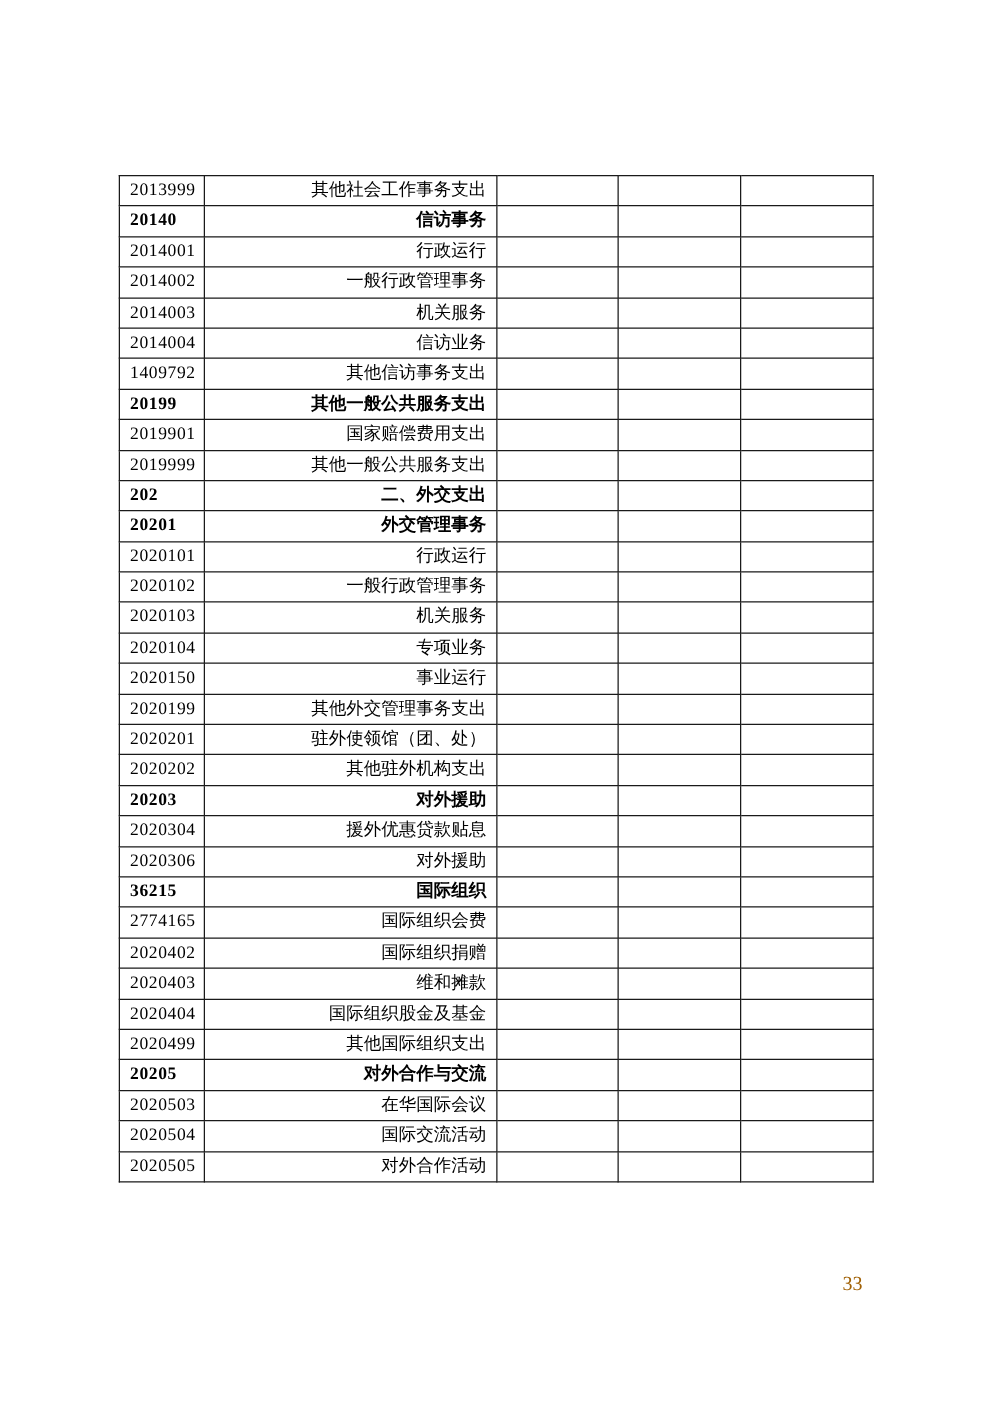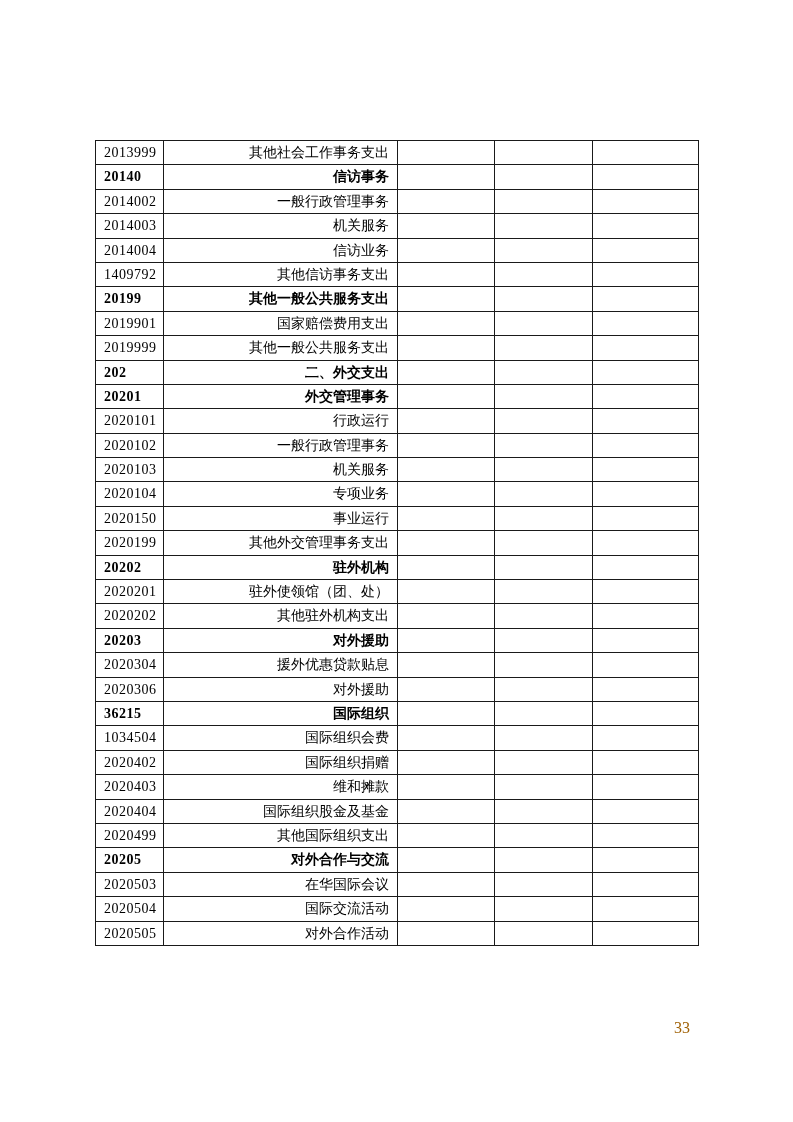--- a/index.html
+++ b/index.html
@@ -81,20 +81,27 @@
           <td class="empty"></td>
         </tr>
         <tr class="bold">
           <td class="code">20140</td>
           <td class="label">信访事务</td>
           <td class="empty"></td>
           <td class="empty"></td>
           <td class="empty"></td>
         </tr>
         <tr>
+          <td class="code">2014001</td>
+          <td class="label">行政运行</td>
+          <td class="empty"></td>
+          <td class="empty"></td>
+          <td class="empty"></td>
+        </tr>
+        <tr>
           <td class="code">2014002</td>
           <td class="label">一般行政管理事务</td>
           <td class="empty"></td>
           <td class="empty"></td>
           <td class="empty"></td>
         </tr>
         <tr>
           <td class="code">2014003</td>
           <td class="label">机关服务</td>
           <td class="empty"></td>
@@ -185,27 +192,20 @@
           <td class="empty"></td>
           <td class="empty"></td>
         </tr>
         <tr>
           <td class="code">2020199</td>
           <td class="label">其他外交管理事务支出</td>
           <td class="empty"></td>
           <td class="empty"></td>
           <td class="empty"></td>
         </tr>
-        <tr class="bold">
-          <td class="code">20202</td>
-          <td class="label">驻外机构</td>
-          <td class="empty"></td>
-          <td class="empty"></td>
-          <td class="empty"></td>
-        </tr>
         <tr>
           <td class="code">2020201</td>
           <td class="label">驻外使领馆（团、处）</td>
           <td class="empty"></td>
           <td class="empty"></td>
           <td class="empty"></td>
         </tr>
         <tr>
           <td class="code">2020202</td>
           <td class="label">其他驻外机构支出</td>
@@ -235,21 +235,21 @@
           <td class="empty"></td>
         </tr>
         <tr class="bold">
           <td class="code">36215</td>
           <td class="label">国际组织</td>
           <td class="empty"></td>
           <td class="empty"></td>
           <td class="empty"></td>
         </tr>
         <tr>
-          <td class="code">1034504</td>
+          <td class="code">2774165</td>
           <td class="label">国际组织会费</td>
           <td class="empty"></td>
           <td class="empty"></td>
           <td class="empty"></td>
         </tr>
         <tr>
           <td class="code">2020402</td>
           <td class="label">国际组织捐赠</td>
           <td class="empty"></td>
           <td class="empty"></td>

